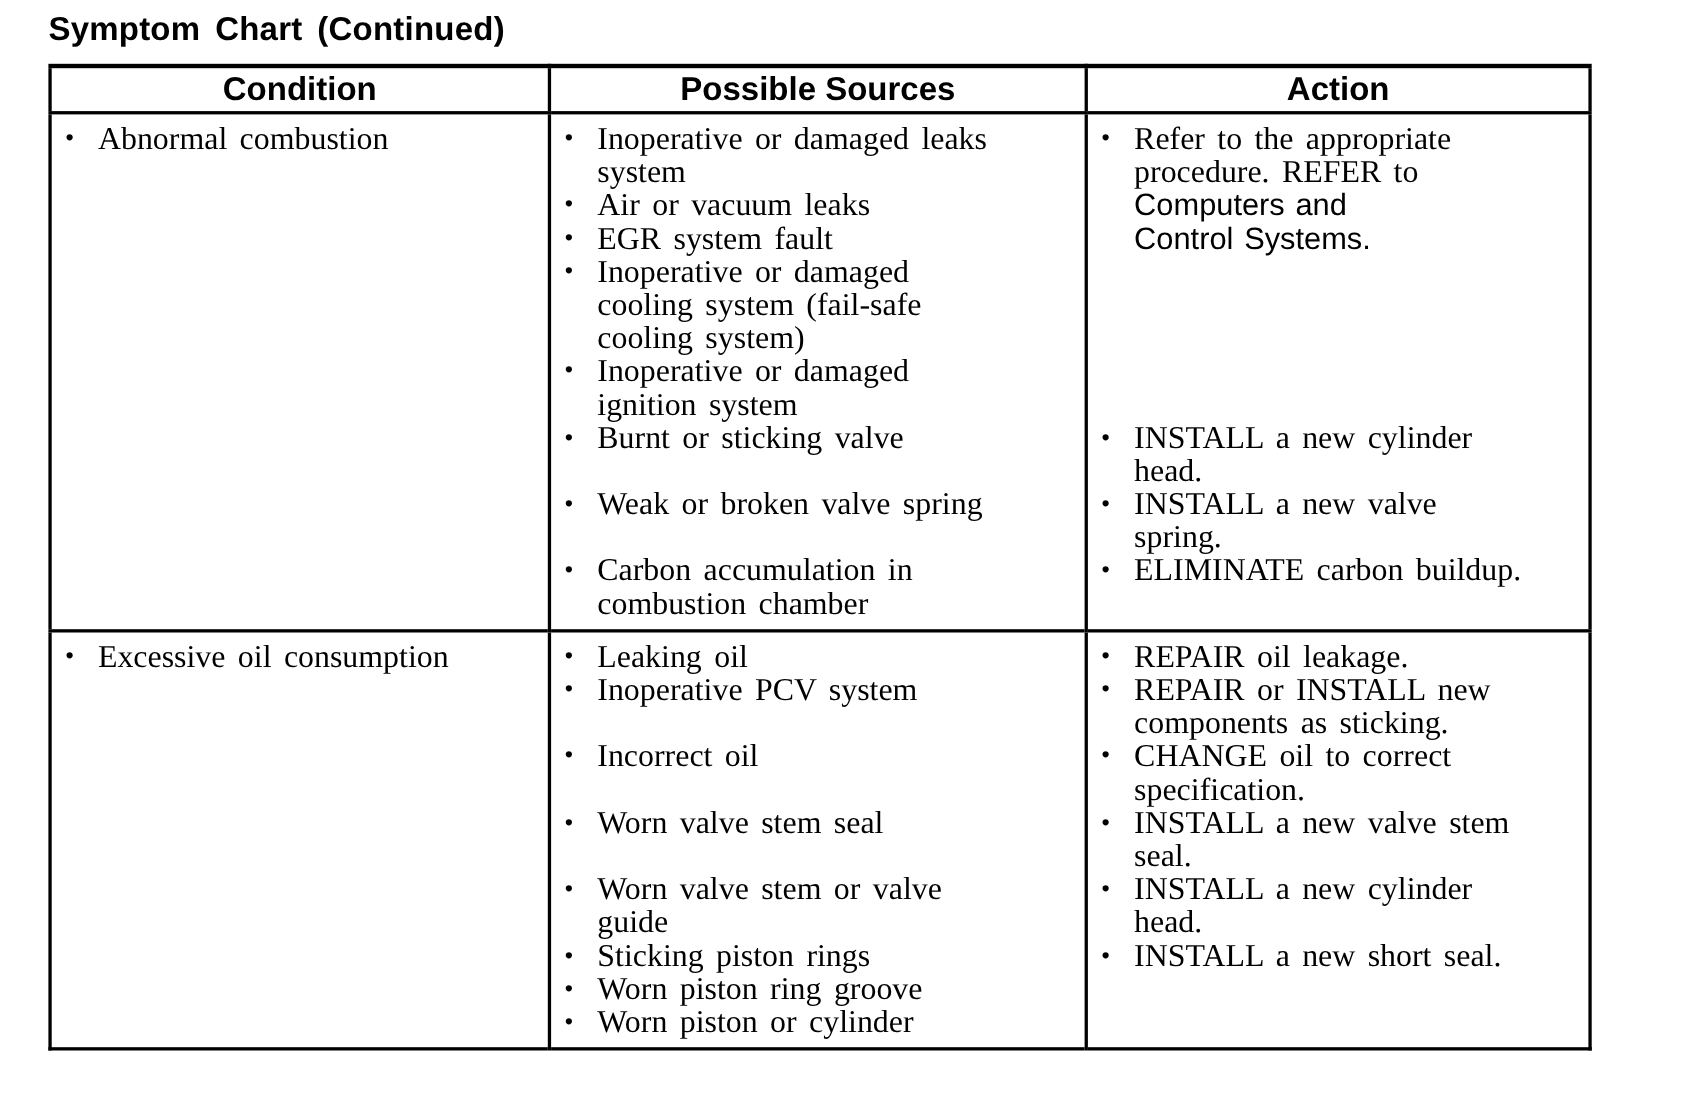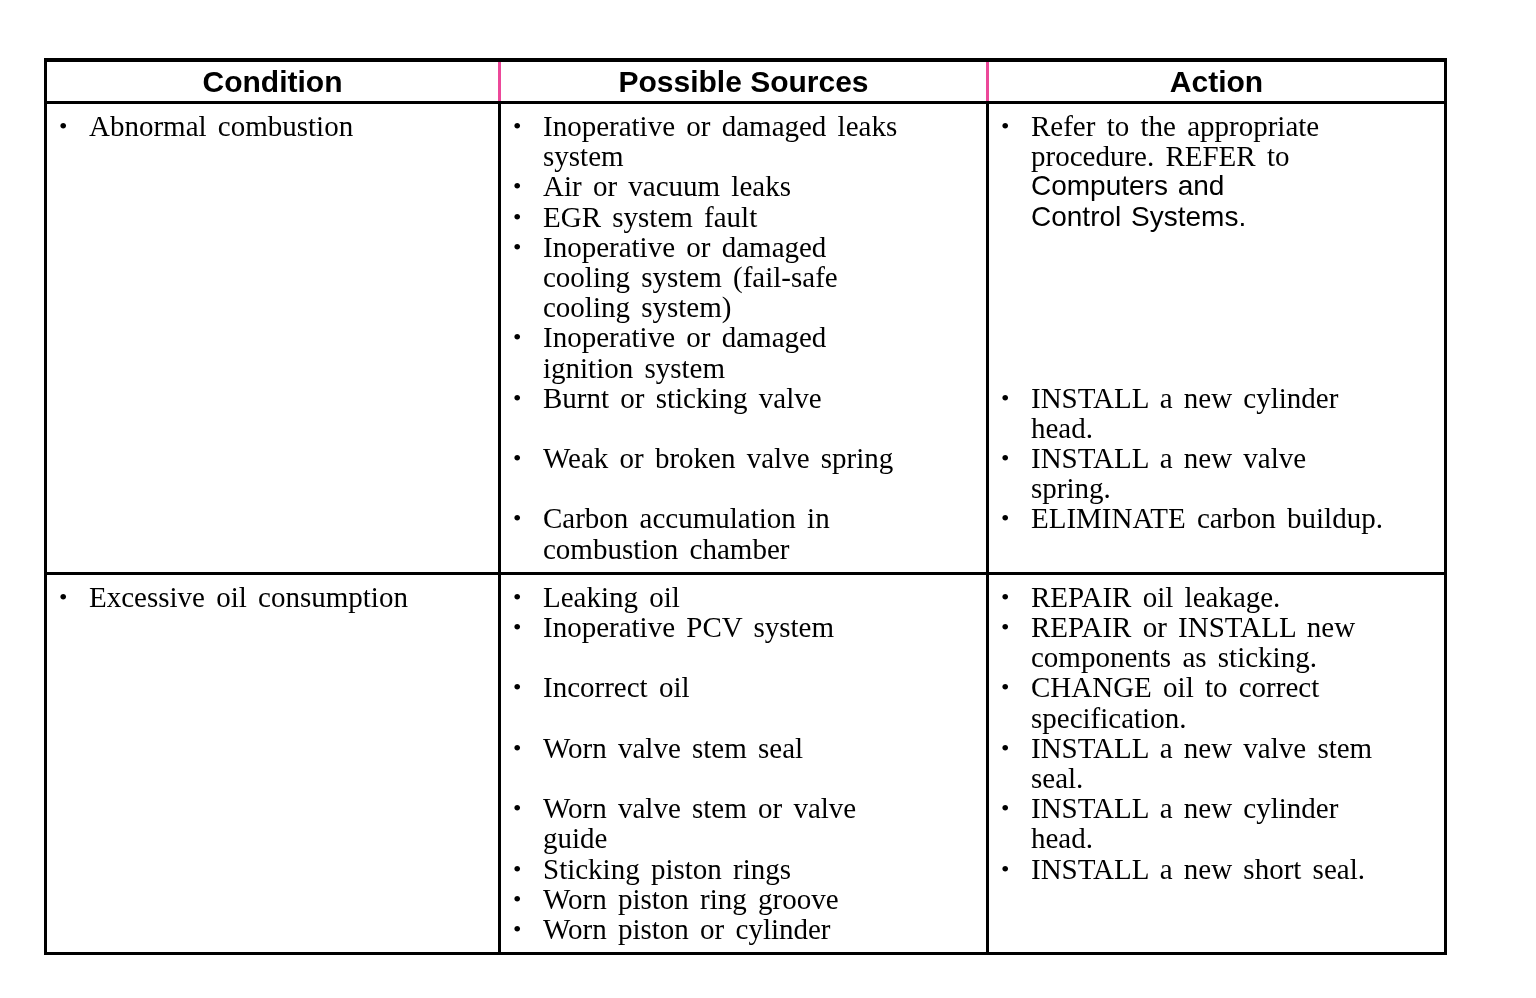--- a/index.html
+++ b/index.html
@@ -41,21 +41,21 @@
   col.c-action    { width: 458px; }
   th {
     font-family: "Liberation Sans", sans-serif;
     font-weight: bold;
     font-size: 30px;
     text-align: center;
     height: 39px;
     line-height: 39px;
     padding: 0;
     border-bottom: 3px solid #000000;
-    border-left: 3px solid #ec4899;
+    border-left: 3px solid #000000;
   }
   th:first-child { border-left: none; text-align: center; }
   td {
     vertical-align: top;
     border-left: 3px solid #000000;
     padding: 7px 4px 8px 0;
   }
   td:first-child { border-left: none; }
   tr.body-row + tr.body-row td { border-top: 3px solid #000000; }
   .line {
@@ -80,20 +80,21 @@
     font-size: 28px;
     word-spacing: 2px;
     text-align: center;
   }
 </style>
 </head>
 <body>
 
 <div class="page">
 
+  <div class="doc-title">Symptom Chart (Continued)</div>
 
   <table class="symptom">
     <colgroup>
       <col class="c-condition">
       <col class="c-sources">
       <col class="c-action">
     </colgroup>
     <thead>
       <tr>
         <th>Condition</th>

